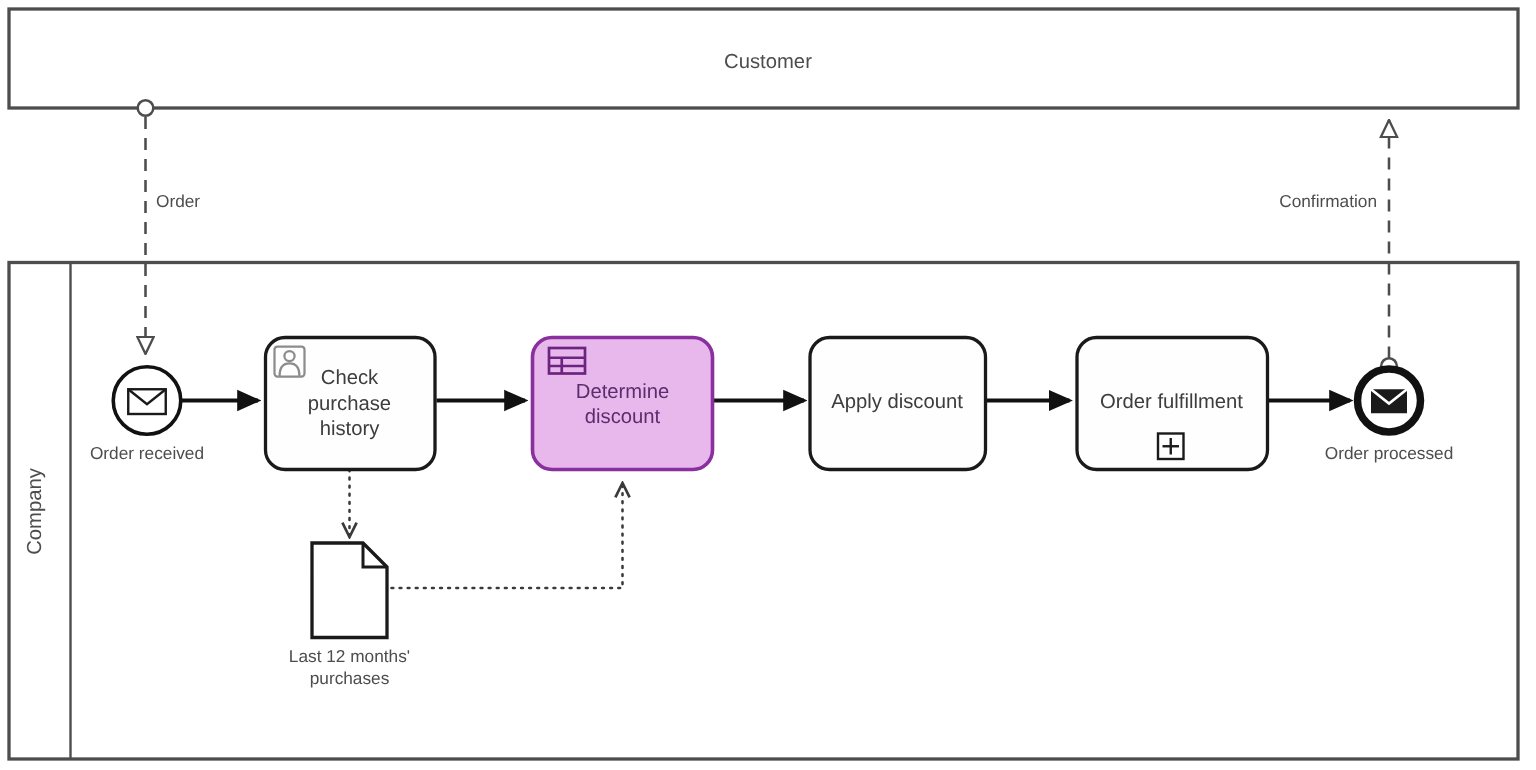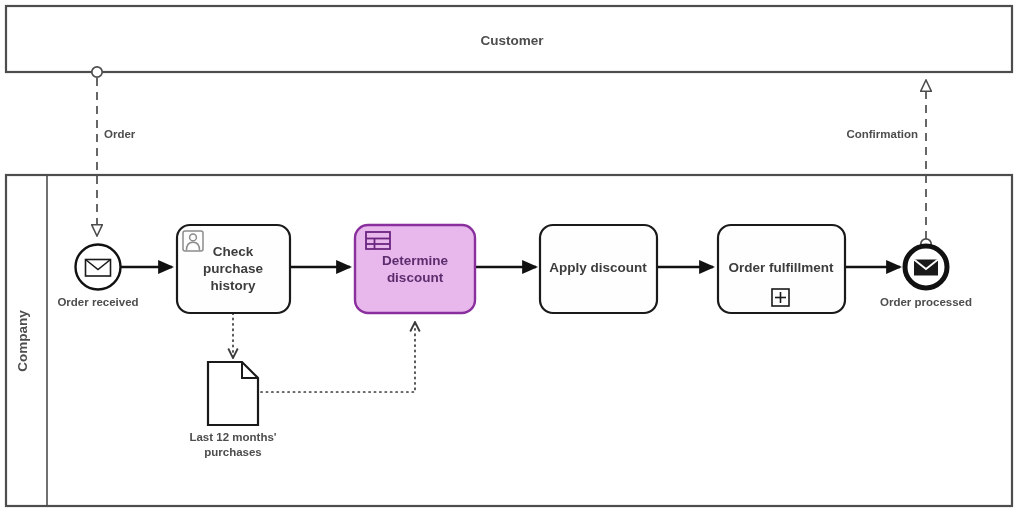--- a/index.html
+++ b/index.html
@@ -12,21 +12,20 @@
     font-family: "Liberation Sans", sans-serif;
     width: 1024px;
     height: 513px;
     overflow: hidden;
   }
   #canvas {
     position: relative;
     width: 1024px;
     height: 513px;
     background: #ffffff;
-    font-weight: bold;
   }
   #bpmn-svg {
     position: absolute;
     top: 0;
     left: 0;
     width: 1024px;
     height: 513px;
   }
   .pool-stroke {
     fill: none;

